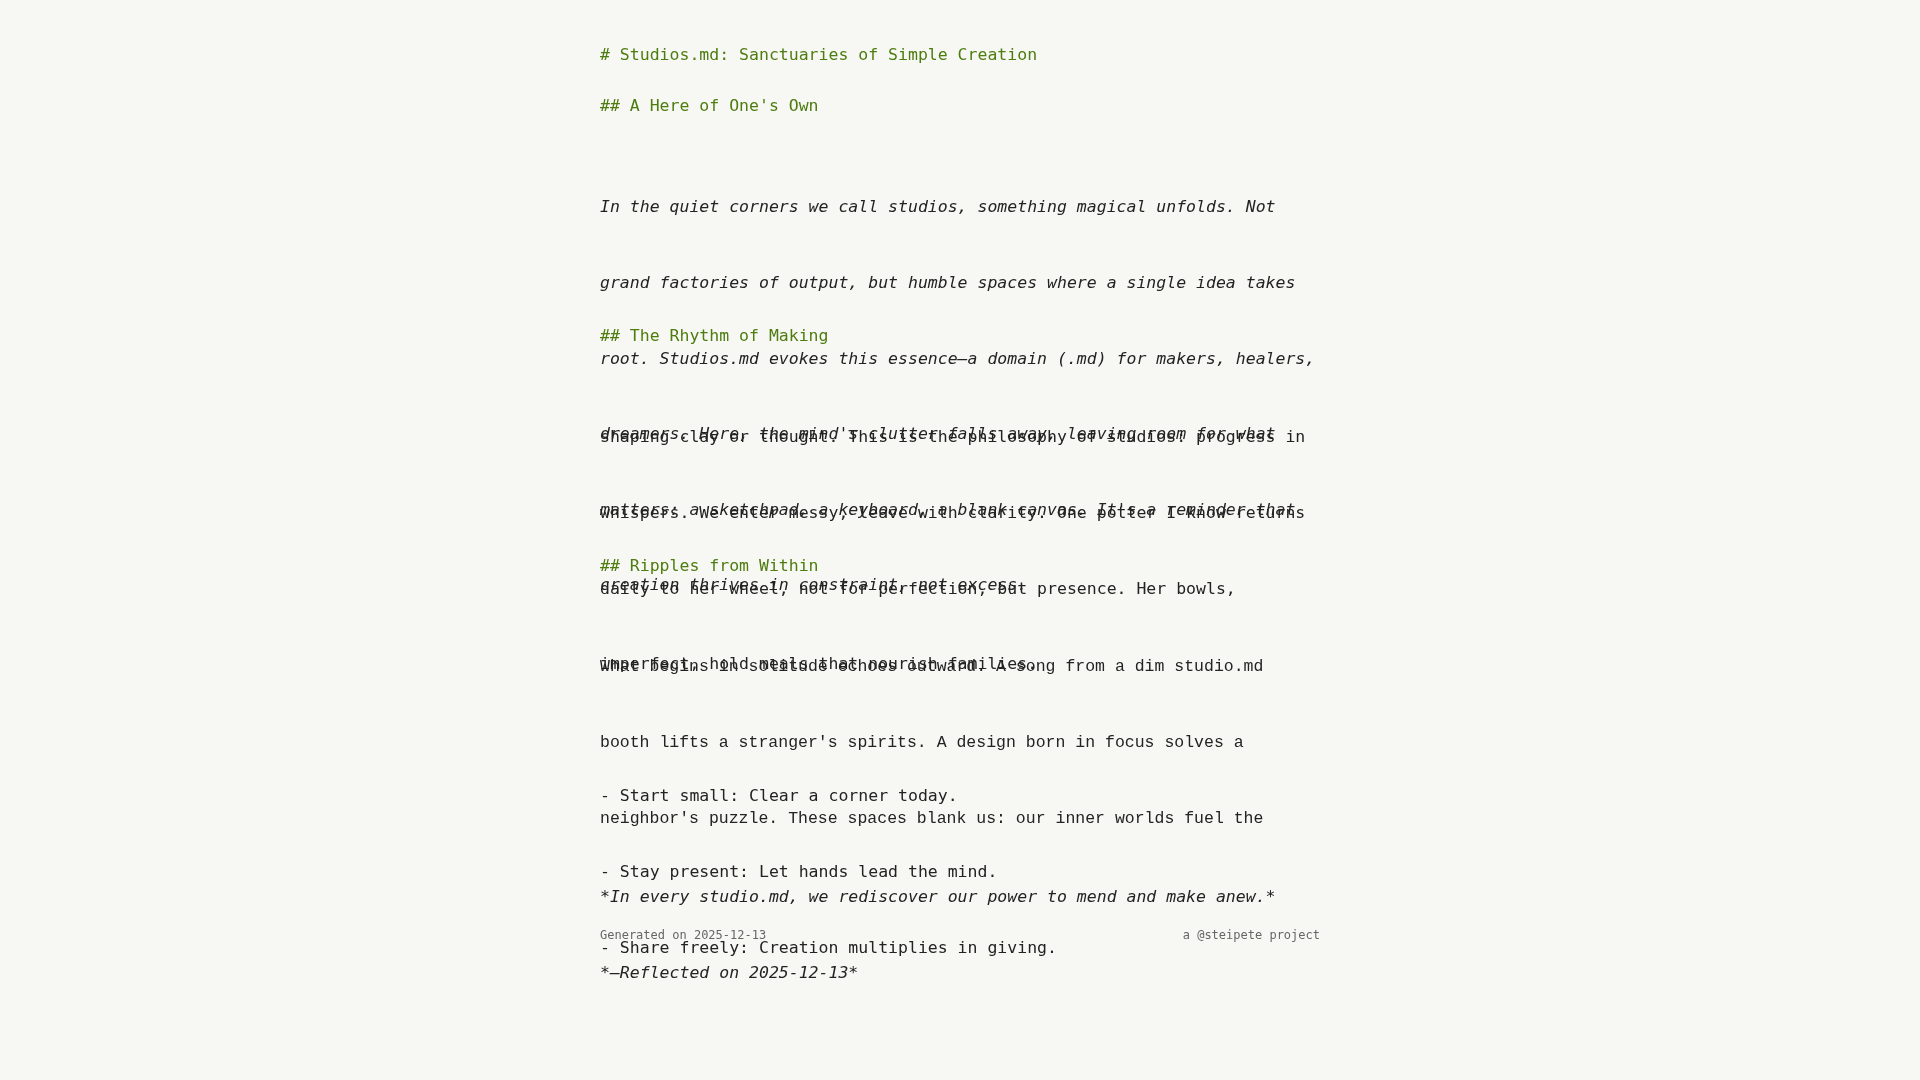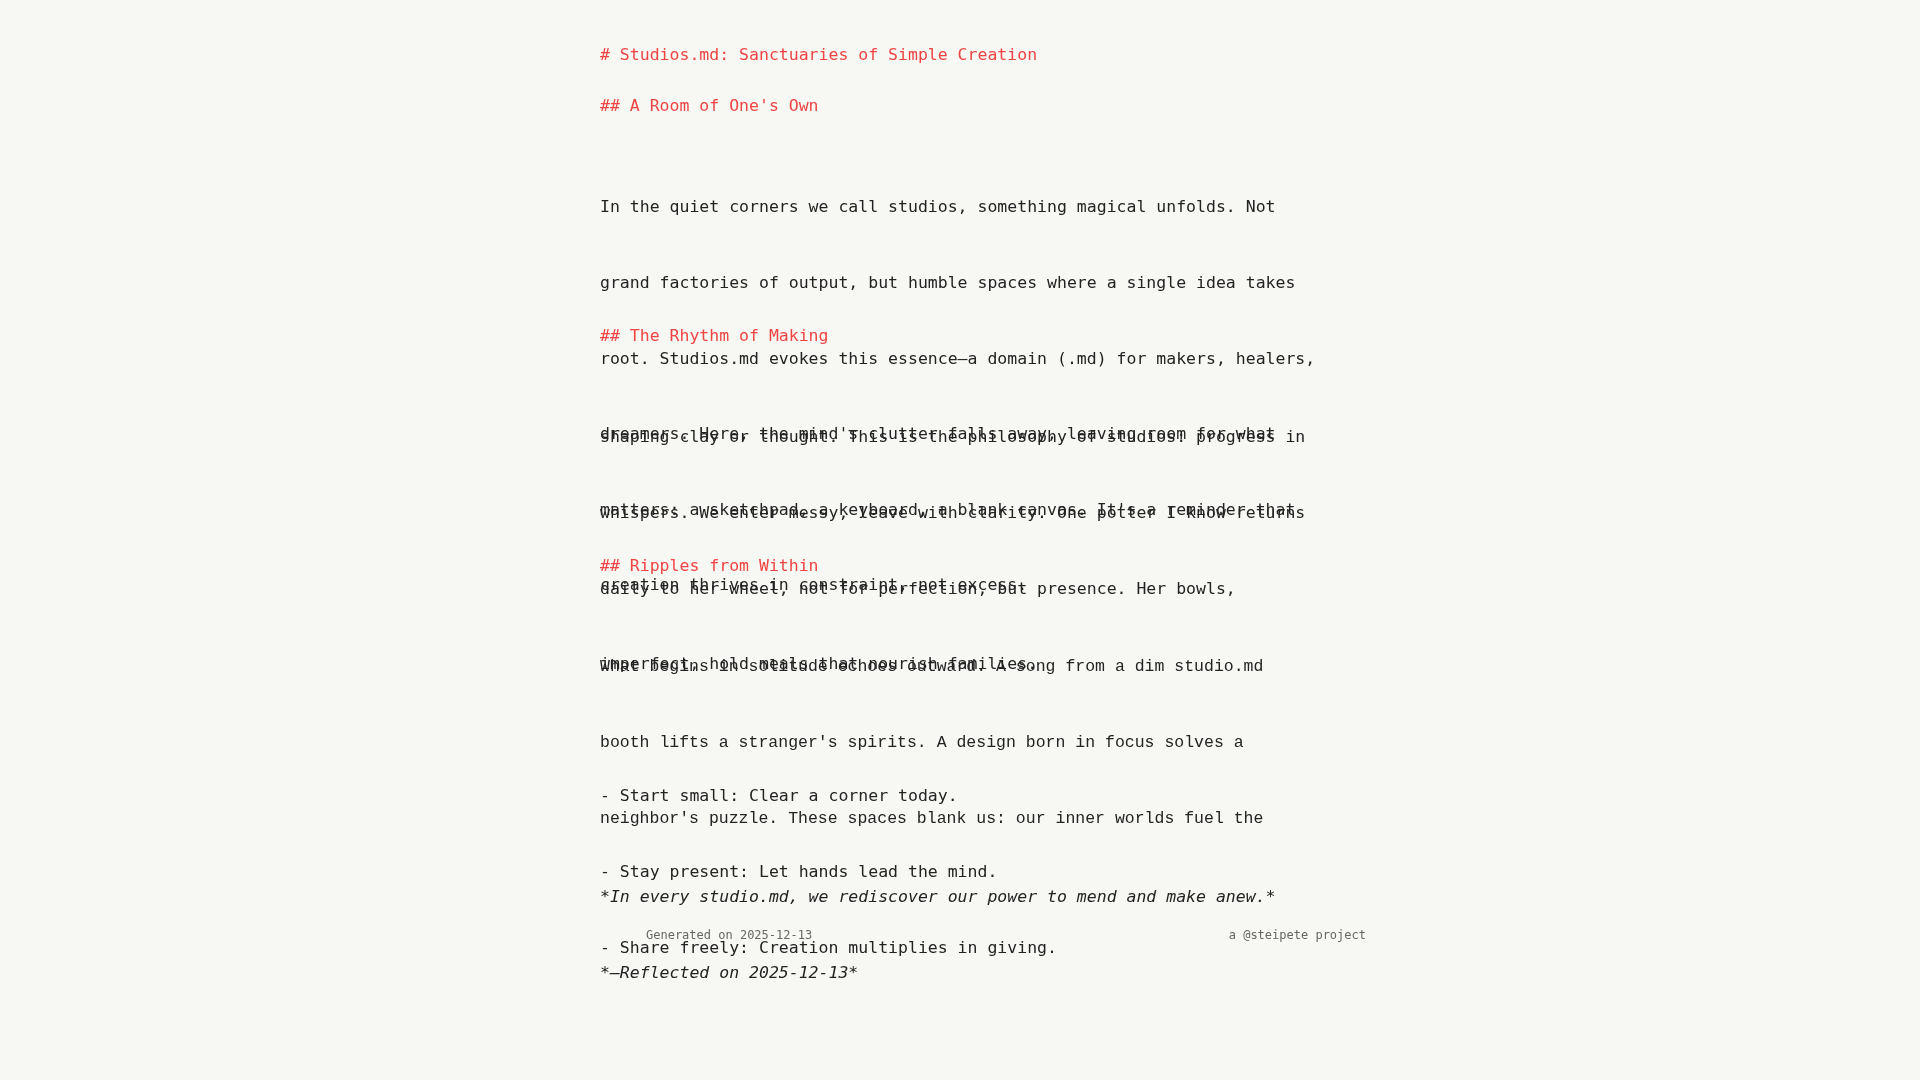--- a/index.html
+++ b/index.html
@@ -17,47 +17,46 @@
   }
   .block {
     position: absolute;
     left: 600px;
     width: 730px;
     font-size: 16.5px;
     line-height: 25.2px;
     white-space: pre;
     margin: 0;
   }
-  .heading { color: #ef4444; }
+  .heading { color: #4d7c0f; }
   .para { color: #232323; }
   .italic { font-style: italic; color: #232323; }
   .footer {
     position: absolute;
     left: 600px;
     width: 720px;
     top: 926px;
     font-size: 12px;
     line-height: 18px;
     color: #666666;
     display: flex;
     justify-content: space-between;
-    margin-left: 46px;
   }
   .list-line { display: block; }
 </style>
 </head>
 <body>
 
 <div>
 
   <div class="block heading" style="top:42px;"># Studios.md: Sanctuaries of Simple Creation</div>
 
-  <div class="block heading" style="top:93px;">## A Room of One's Own</div>
+  <div class="block heading" style="top:93px;">## A Here of One's Own</div>
 
-  <div class="block para" style="top:144px;">
+  <div class="block para" style="top:144px;font-style:italic;">
     <span class="list-line">In the quiet corners we call studios, something magical unfolds. Not</span>
     <span class="list-line">grand factories of output, but humble spaces where a single idea takes</span>
     <span class="list-line">root. Studios.md evokes this essence—a domain (.md) for makers, healers,</span>
     <span class="list-line">dreamers. Here, the mind's clutter falls away, leaving room for what</span>
     <span class="list-line">matters: a sketchpad, a keyboard, a blank canvas. It's a reminder that</span>
     <span class="list-line">creation thrives in constraint, not excess.</span>
   </div>
 
   <div class="block heading" style="top:323px;">## The Rhythm of Making</div>
 

